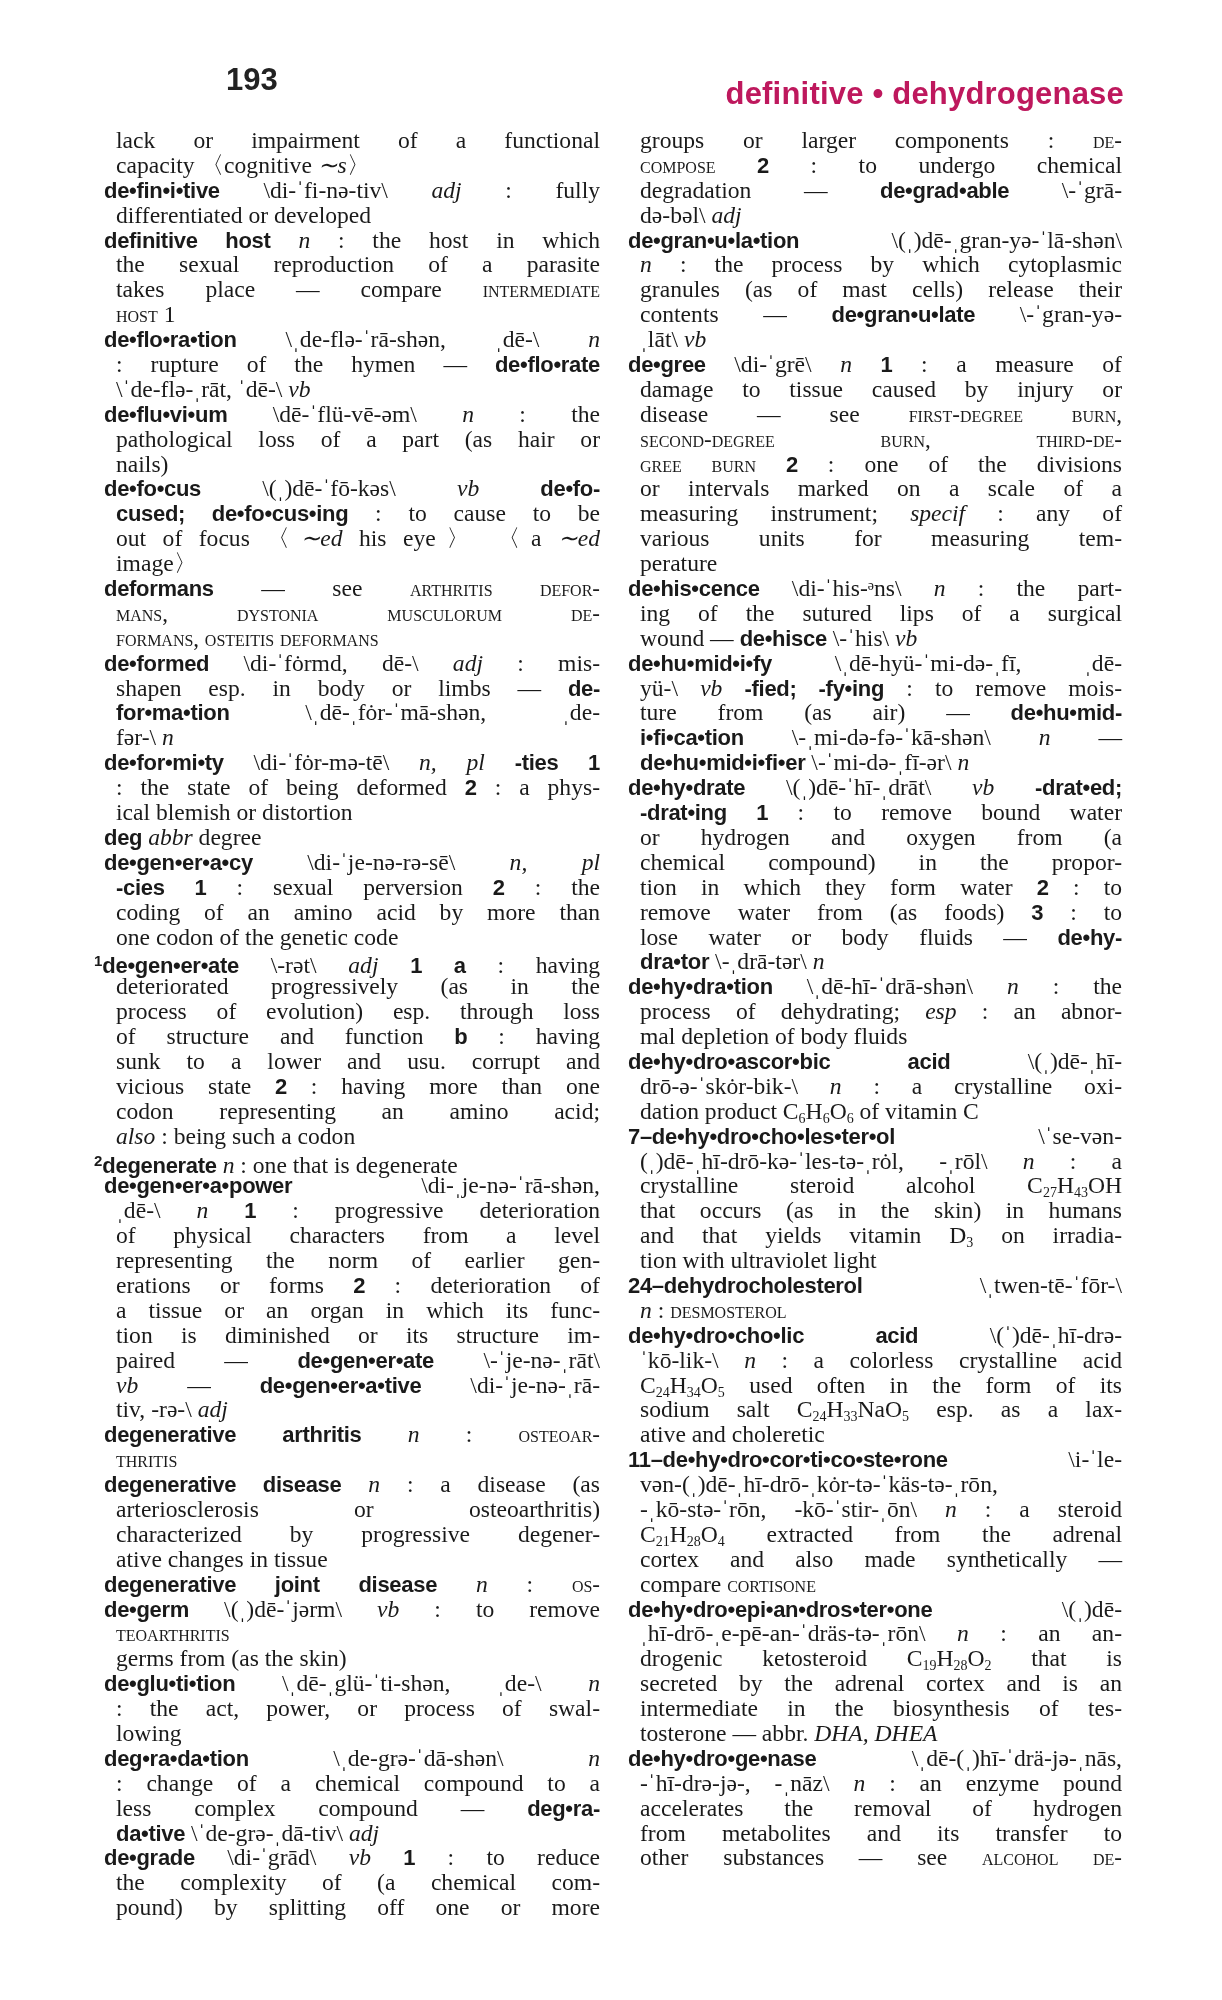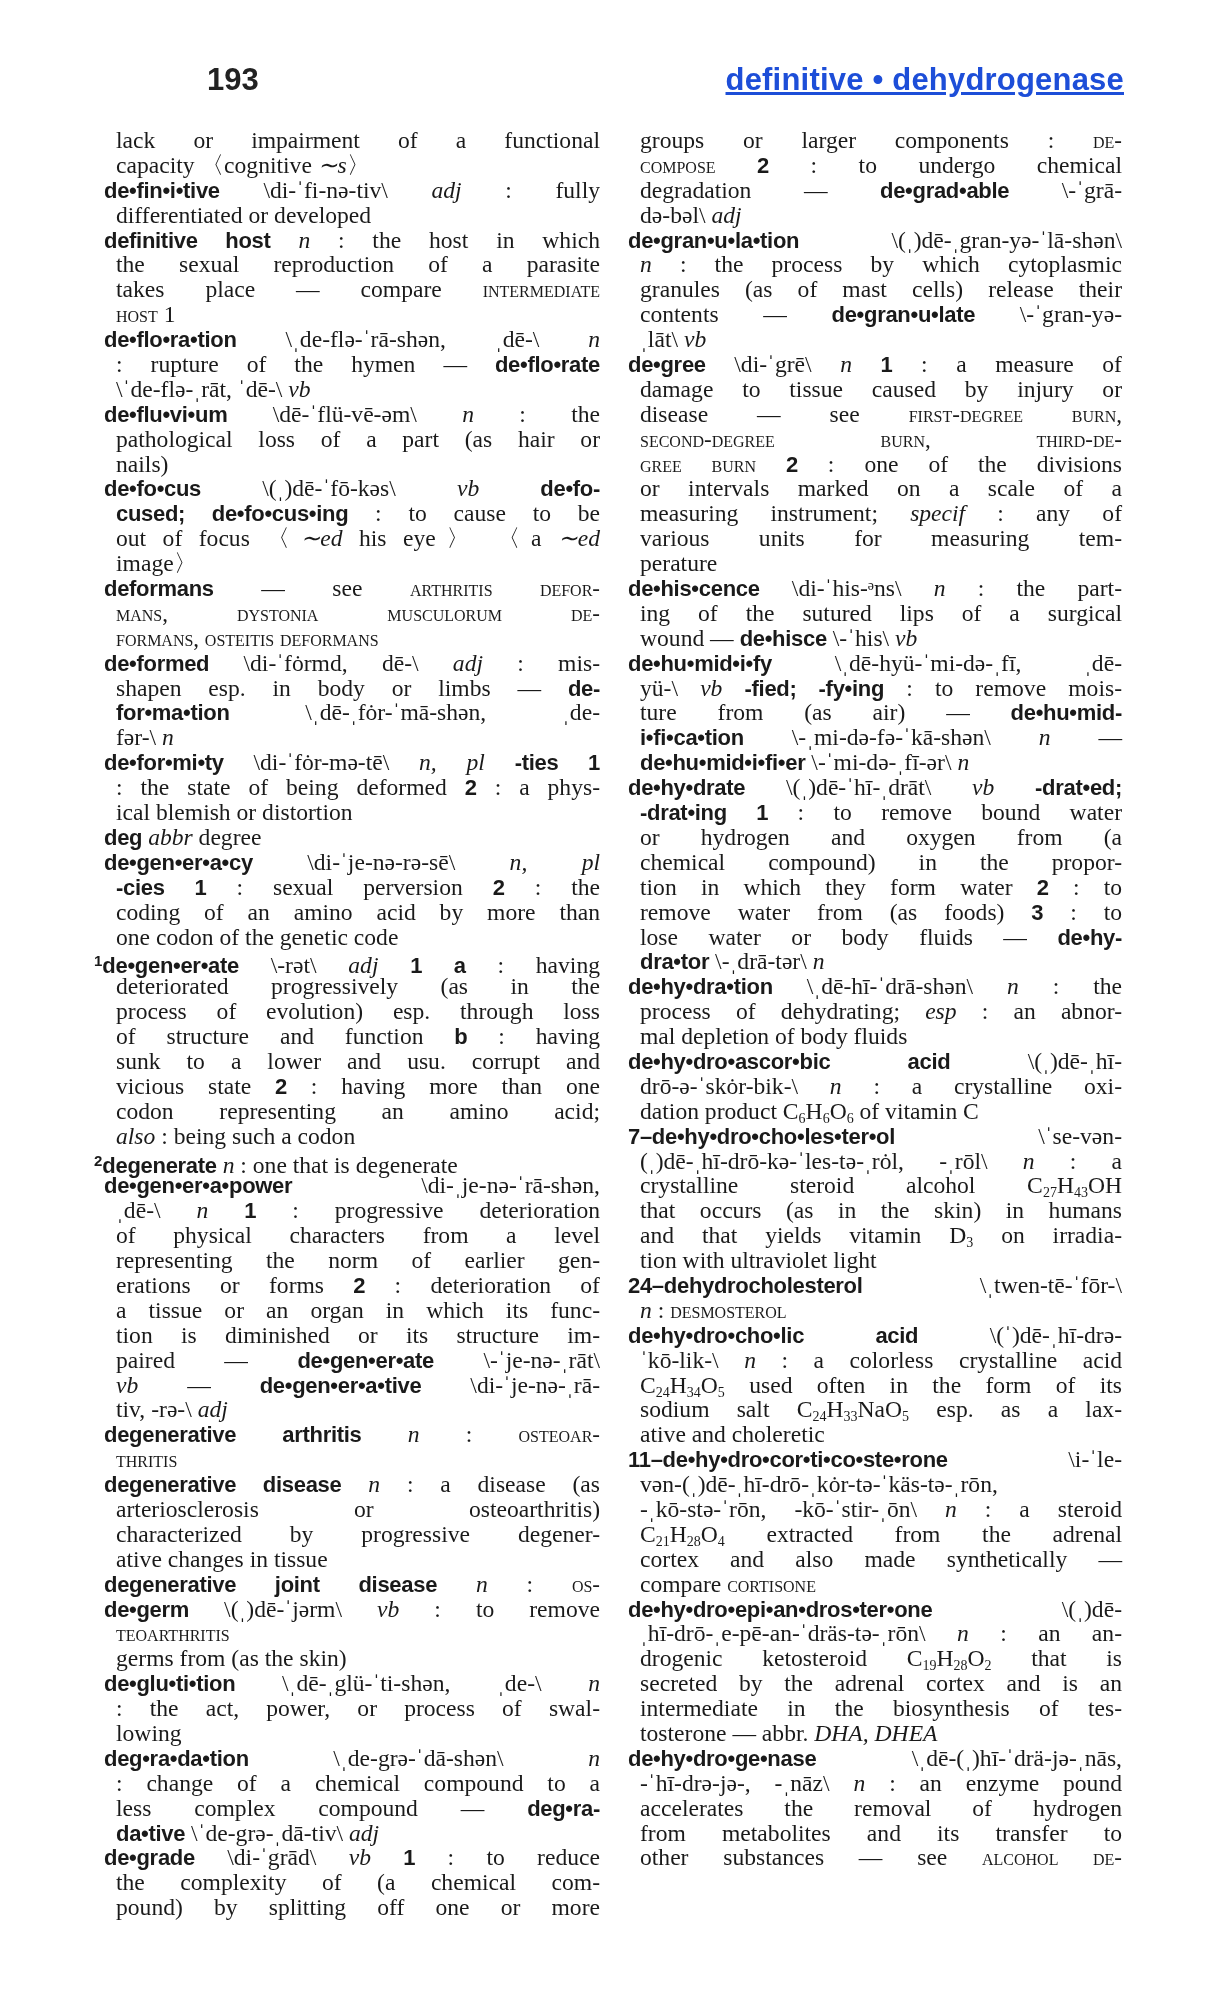--- a/index.html
+++ b/index.html
@@ -1,25 +1,24 @@
 <!DOCTYPE html>
 <html><head>
 <meta charset="utf-8">
 <style>
   html, body { margin: 0; padding: 0; background: #ffffff; }
   body { width: 1222px; height: 2000px; position: relative; overflow: hidden; color: #1a1a1a; }
   .page-number {
-    position: absolute; left: 207px; top: 62px;
+    position: absolute; left: 226px; top: 62px;
     font-family: "Liberation Sans", sans-serif; font-weight: bold; font-size: 31px; color: #222;
   }
   .running-head {
-    position: absolute; right: 98px; top: 62px;
-    font-family: "Liberation Sans", sans-serif; font-weight: bold; font-size: 31px; color: #1d4ed8;
+    position: absolute; right: 98px; top: 76px;
+    font-family: "Liberation Sans", sans-serif; font-weight: bold; font-size: 31px; color: #be185d;
     letter-spacing: 0.2px;
-    text-decoration: underline;
   }
   .column { position: absolute; top: 128px; width: 496px; }
   .col-left { left: 104px; }
   .col-right { left: 628px; width: 494px; }
   .line {
     font-family: "Liberation Serif", serif; font-size: 23.6px; line-height: 24.9px;
     height: 24.9px; white-space: nowrap; text-align: justify; text-align-last: justify;
     padding-left: 12px; overflow: visible;
   }
   .line.head { padding-left: 0; }

